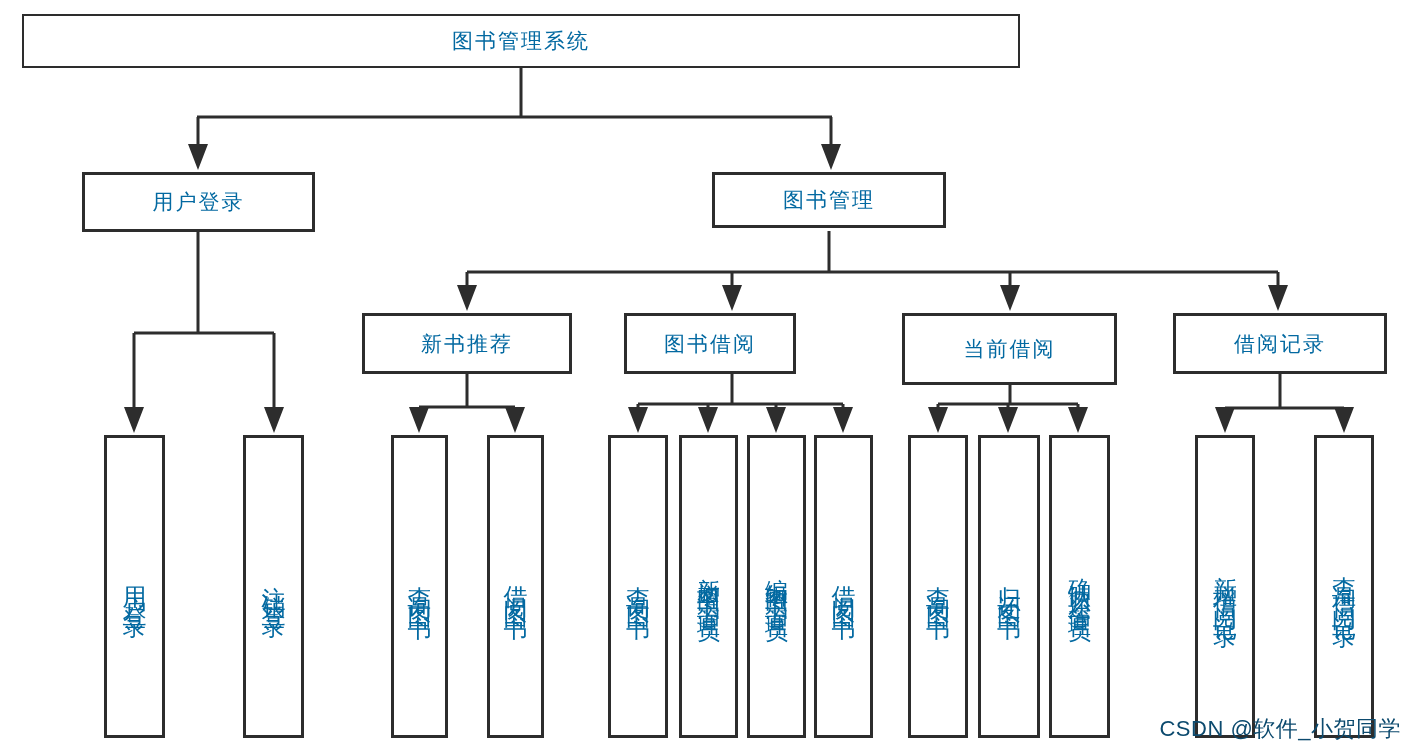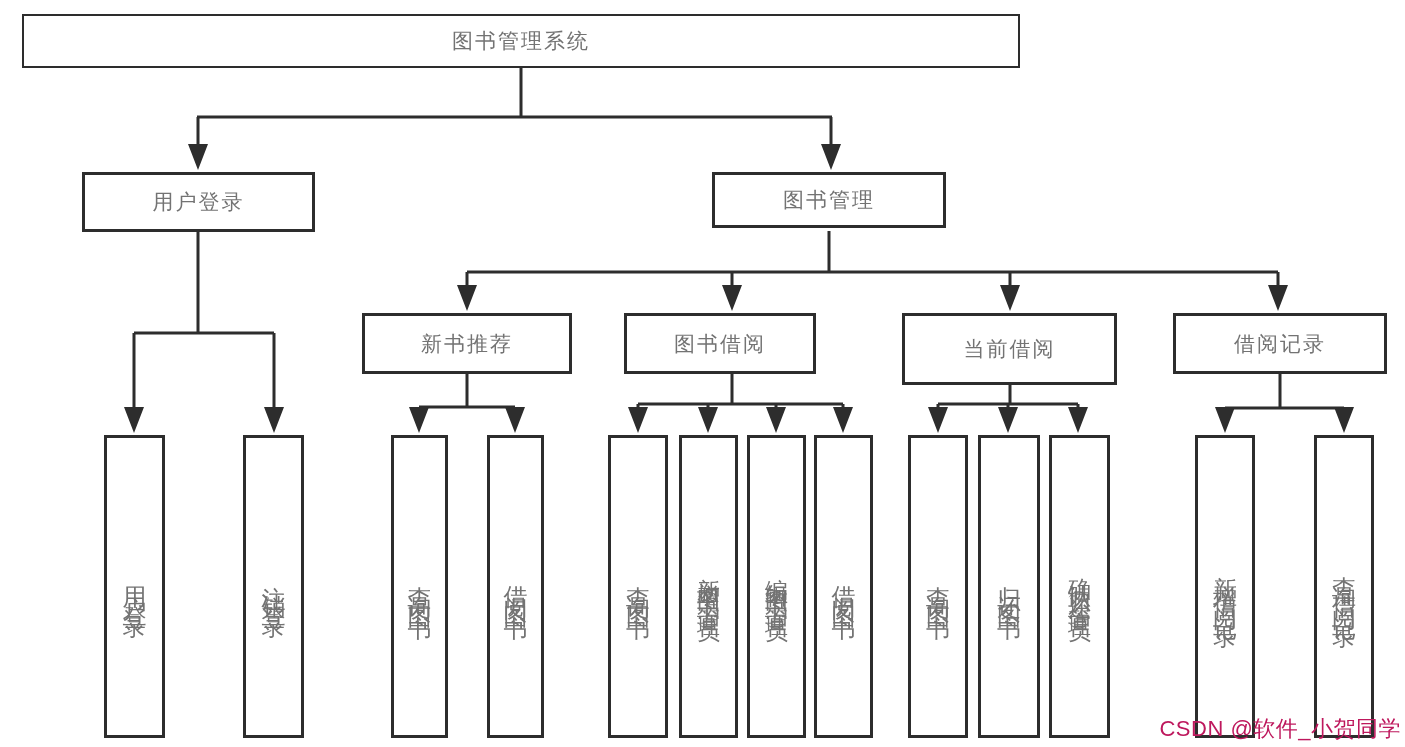--- a/index.html
+++ b/index.html
@@ -23,21 +23,21 @@
     pointer-events: none;
   }
   .box {
     position: absolute;
     box-sizing: border-box;
     border: 3px solid #2d2d2d;
     background: #ffffff;
     display: flex;
     align-items: center;
     justify-content: center;
-    color: #737373;
+    color: #0369a1;
     font-size: 21px;
     letter-spacing: 2px;
     text-align: center;
     white-space: nowrap;
   }
   .rootbox {
     border-width: 2px;
   }
   .vbox {
     writing-mode: vertical-rl;
@@ -48,21 +48,21 @@
   }
   .vbox-tight {
     font-size: 23px;
     letter-spacing: 6px;
   }
   .watermark {
     position: absolute;
     right: 4px;
     bottom: 3px;
     font-size: 22px;
-    color: #be185d;
+    color: #0c4a6e;
     letter-spacing: 0.5px;
     z-index: 5;
   }
 </style>
 </head>
 <body>
 
 <div class="stage">
 
   <svg class="connector-layer" viewBox="0 0 1405 747" xmlns="http://www.w3.org/2000/svg">
@@ -84,21 +84,21 @@
              M1068,407 L1088,407 L1078,433 Z  M1215,407 L1235,407 L1225,433 Z
              M1334,407 L1354,407 L1344,433 Z"></path>
   </svg>
 
   <div class="box rootbox" style="left:22px;top:14px;width:998px;height:54px">图书管理系统</div>
 
   <div class="box" style="left:82px;top:172px;width:233px;height:60px">用户登录</div>
   <div class="box" style="left:712px;top:172px;width:234px;height:56px">图书管理</div>
 
   <div class="box" style="left:362px;top:313px;width:210px;height:61px">新书推荐</div>
-  <div class="box" style="left:624px;top:313px;width:192px;height:61px">图书借阅</div>
+  <div class="box" style="left:624px;top:313px;width:172px;height:61px">图书借阅</div>
   <div class="box" style="left:902px;top:313px;width:215px;height:72px">当前借阅</div>
   <div class="box" style="left:1173px;top:313px;width:214px;height:61px">借阅记录</div>
 
   <div class="box vbox" style="left:104px;top:435px;width:61px;height:303px">用户登录</div>
   <div class="box vbox" style="left:243px;top:435px;width:61px;height:303px">注销登录</div>
 
   <div class="box vbox" style="left:391px;top:435px;width:57px;height:303px">查询图书</div>
   <div class="box vbox" style="left:487px;top:435px;width:57px;height:303px">借阅图书</div>
 
   <div class="box vbox" style="left:608px;top:435px;width:60px;height:303px">查询图书</div>

